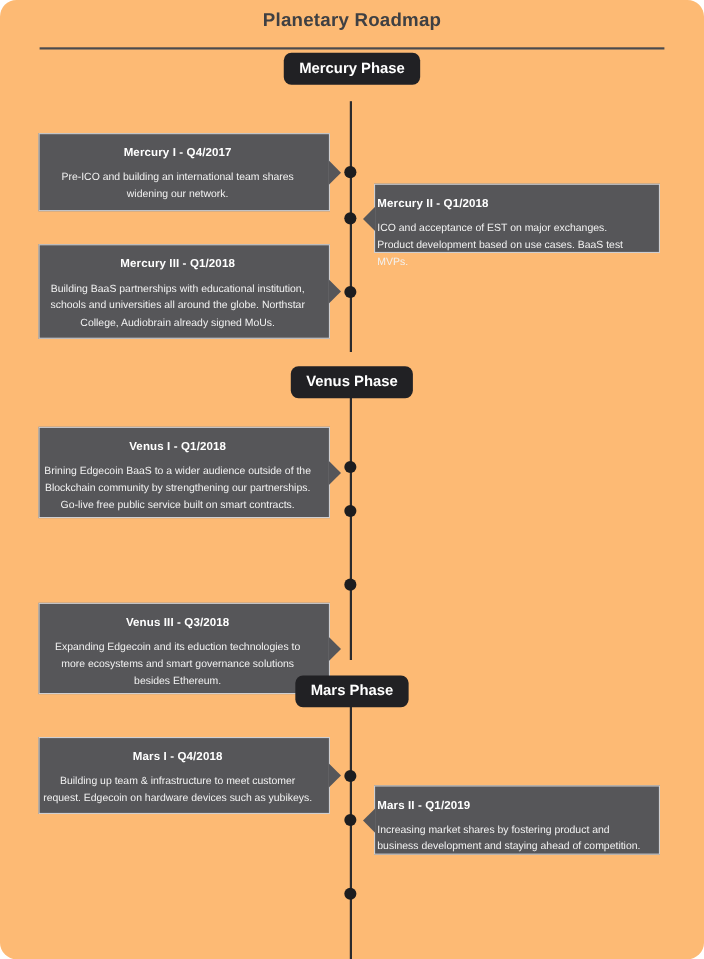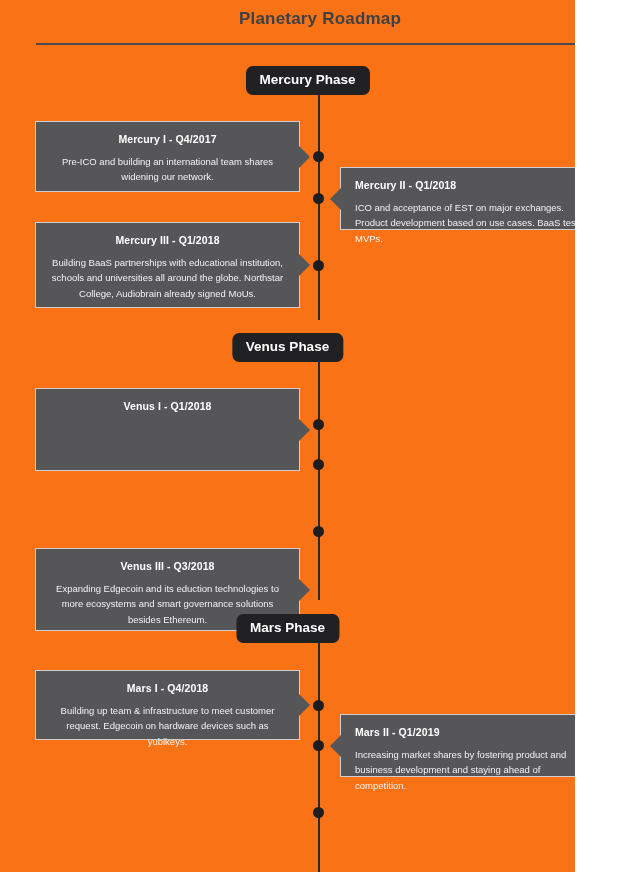--- a/index.html
+++ b/index.html
@@ -6,24 +6,25 @@
 
   html, body {
     width: 640px;
     height: 872px;
     background: #ffffff;
     font-family: "Liberation Sans", sans-serif;
   }
 
   #page {
     position: relative;
-    width: 575px;
+    width: 640px;
     height: 872px;
     overflow: hidden;
-    background: #f97316;
+    background: #fdba74;
+    border-radius: 15px;
   }
 
   
   .page-title {
     position: absolute;
     top: 9px;
     left: 0;
     width: 640px;
     text-align: center;
     font-size: 17px;
@@ -75,21 +76,21 @@
     background: #1d1d1f;
     z-index: 4;
   }
 
   
   .card {
     position: absolute;
     background: #565659;
     border: 1px solid #cfcfd1;
     color: #ffffff;
-    padding: 11px 14px 12px 14px;
+    padding: 11px 14px 12px 2px;
     z-index: 2;
   }
   .card.left  { left: 35px;  width: 265px; text-align: center; }
   .card.right { left: 340px; width: 260px; }
 
   
   .card .notch {
     position: absolute;
     top: 50%;
     width: 0;
@@ -118,21 +119,21 @@
 <body>
 
 <div id="page">
 
   <div class="page-title">Planetary Roadmap</div>
 
   <div class="title-divider"></div>
 
   <div class="spine" style="top:92px; height:228px;"></div>
 
-  <div class="phase-badge" style="top:66px;margin-left:20px;">Mercury Phase</div>
+  <div class="phase-badge" style="top:48px;">Mercury Phase</div>
 
   <div class="card left" style="top:121px; height:71px;">
     <div class="notch"></div>
     <div class="card-title">Mercury I - Q4/2017</div>
     <div class="card-body">Pre-ICO and building an international team shares widening our network.</div>
   </div>
   <div class="dot" style="top:151px;"></div>
 
   <div class="card right" style="top:167px; height:63px;">
     <div class="notch"></div>
@@ -148,20 +149,21 @@
   </div>
   <div class="dot" style="top:260px;"></div>
 
   <div class="spine" style="top:360px; height:240px;"></div>
 
   <div class="phase-badge" style="top:333px;">Venus Phase</div>
 
   <div class="card left" style="top:388px; height:83px;">
     <div class="notch"></div>
     <div class="card-title">Venus I - Q1/2018</div>
+    <div class="card-body">Brining Edgecoin BaaS to a wider audience outside of the Blockchain community by strengthening our partnerships. Go-live free public service built on smart contracts.</div>
   </div>
   <div class="dot" style="top:419px;"></div>
 
   <div class="dot" style="top:459px;"></div>
 
   <div class="card left" style="top:508px; height:83px;margin-top:40px;">
     <div class="notch"></div>
     <div class="card-title">Venus III - Q3/2018</div>
     <div class="card-body">Expanding Edgecoin and its eduction technologies to more ecosystems and smart governance solutions besides Ethereum.</div>
   </div>

